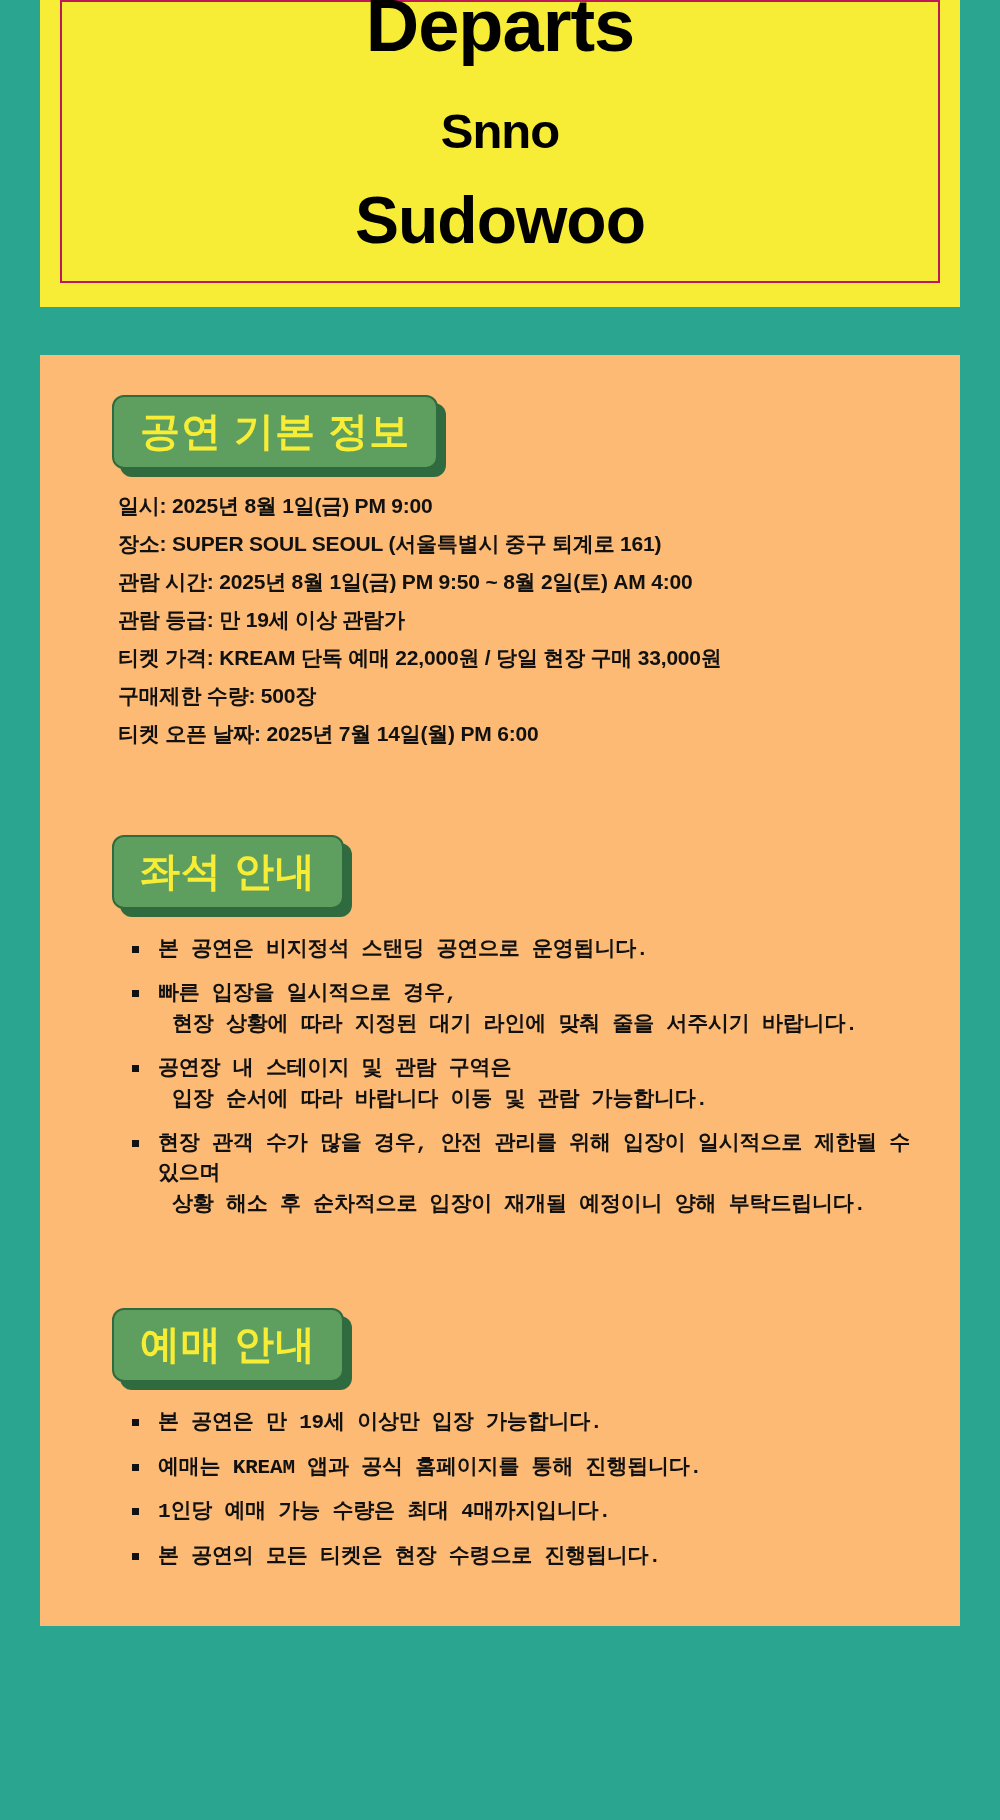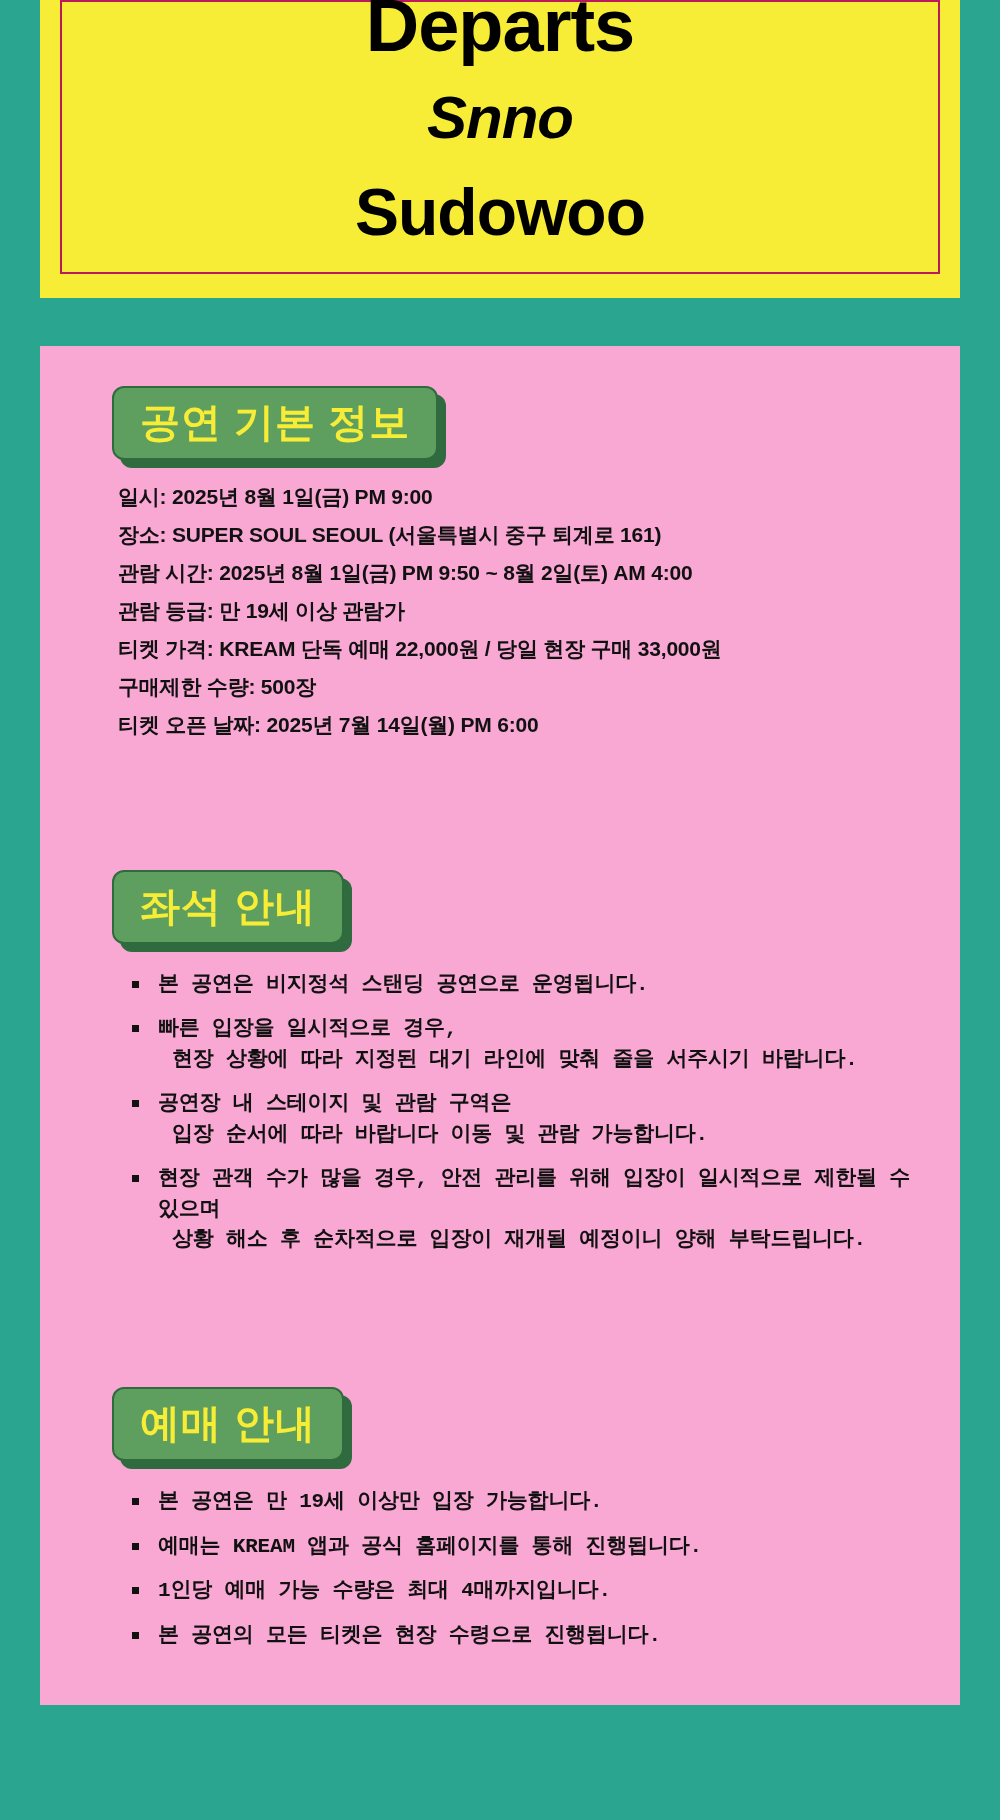--- a/index.html
+++ b/index.html
@@ -36,34 +36,33 @@
     font-weight: bold;
     color: #000;
     letter-spacing: -1px;
     line-height: 1.02;
   }
   .hero-line.l1 {
     font-size: 74px;
     margin-top: -14px;
   }
   .hero-line.l2 {
-    font-size: 60px;
-    margin-top: 24px;
-    font-style: italic;
+    font-size: 49px;
+    margin-top: 44px;
   }
   .hero-line.l3 {
     font-size: 66px;
     margin-top: 30px;
   }
 
   
   .panel {
     margin: 48px 40px 0 40px;
     width: 920px;
-    background: #f9a8d4;
+    background: #fdba74;
     padding: 34px 36px 40px 36px;
   }
 
   
   .chip-wrap {
     position: relative;
     display: inline-block;
     margin: 6px 0 26px 36px;
   }
   .chip-shadow {
@@ -80,21 +79,21 @@
     background: #5e9e5e;
     border: 2px solid #2f6b3e;
     border-radius: 12px;
     padding: 14px 26px 16px 26px;
     font-size: 40px;
     font-weight: bold;
     color: #f7ec36;
     letter-spacing: 1px;
     line-height: 1;
   }
-  .chip-wrap.gap-top { margin-top: 118px; text-align: right; }
+  .chip-wrap.gap-top { margin-top: 74px; text-align: right; }
 
   
   .info-list {
     margin: 0 0 0 42px;
     padding: 0;
     list-style: none;
   }
   .info-list li {
     font-size: 21px;
     font-weight: bold;

